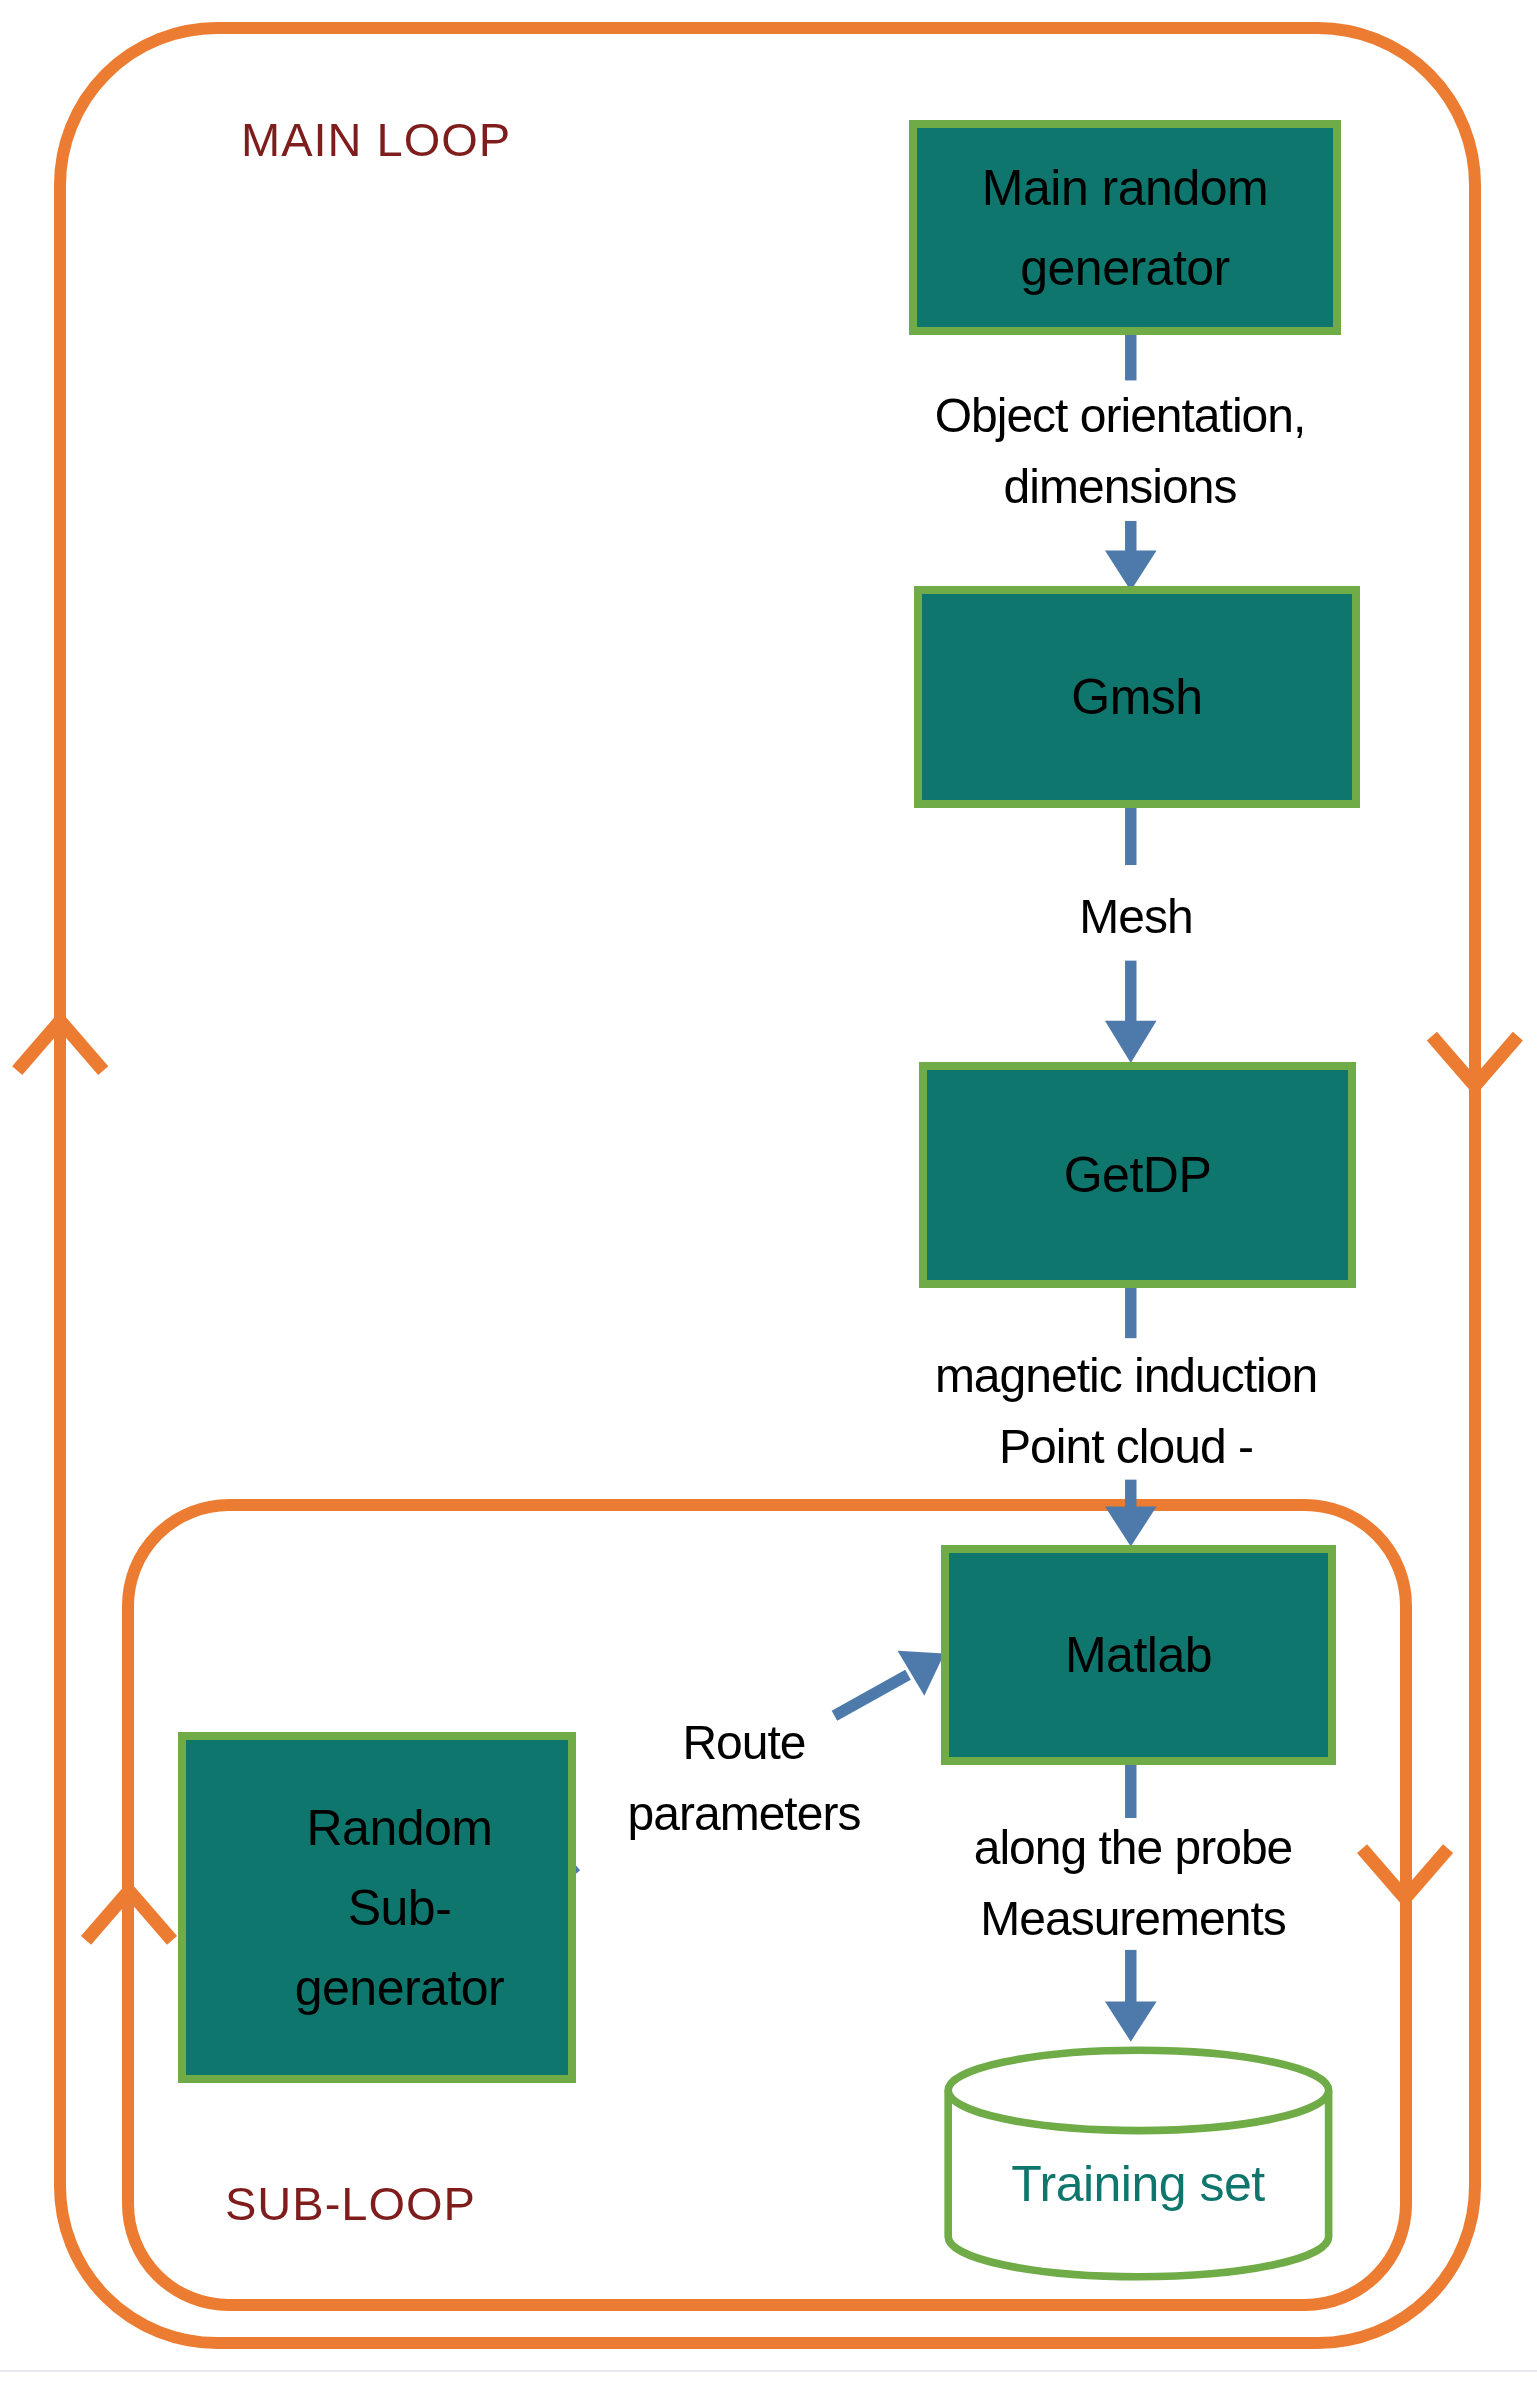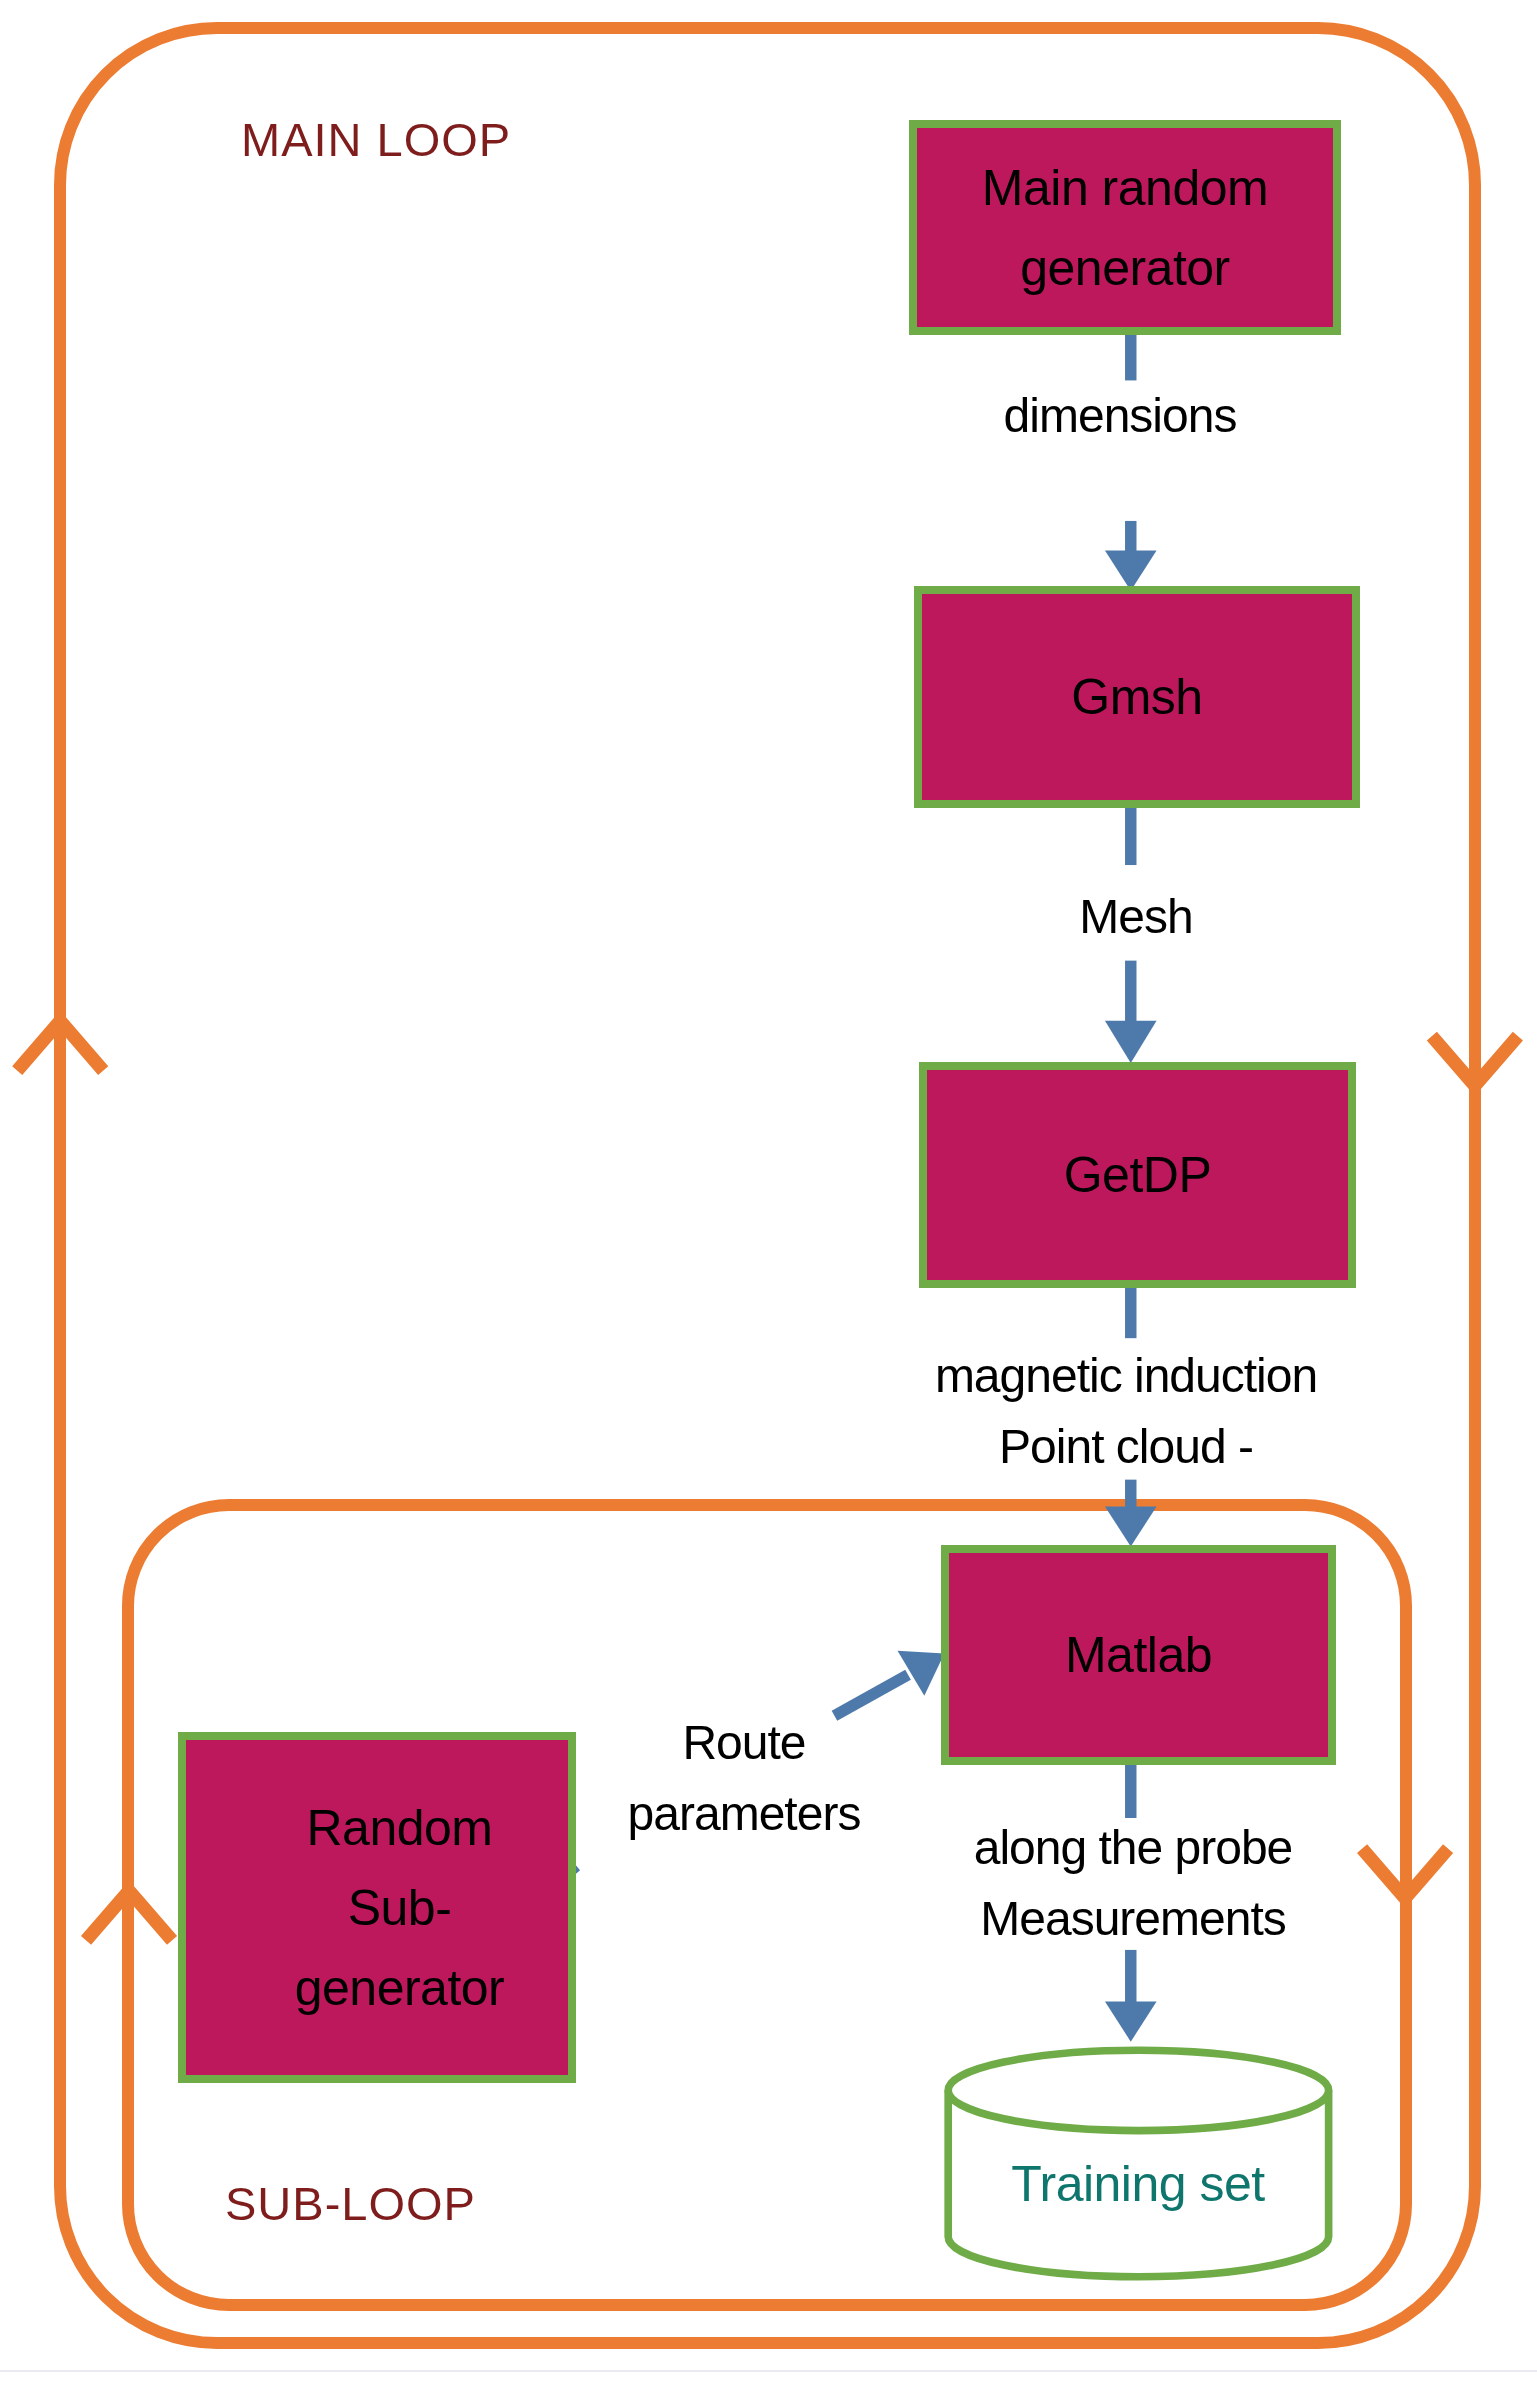--- a/index.html
+++ b/index.html
@@ -37,21 +37,21 @@
   #main-loop-title { left: 241px; top: 98px; }
   #sub-loop-title  { left: 225px; top: 2162px; }
 
   
   #connector-layer { position: absolute; left: 0; top: 0; }
 
   
   .node-box {
     position: absolute;
     border: 8.6px solid #6FAC47;
-    background: #be185d;
+    background: #0f766e;
     display: flex;
     flex-direction: column;
     align-items: center;
     justify-content: center;
     text-align: center;
     color: #000000;
     font-size: 50px;
     letter-spacing: -0.5px;
     line-height: 80px;
   }
@@ -160,20 +160,21 @@
     <span>Matlab</span>
   </div>
 
   <div id="node-random-sub-generator" class="node-box">
     <span>Random</span>
     <span>Sub-</span>
     <span>generator</span>
   </div>
 
   <div id="label-object-orientation" class="edge-label">
+    <div>Object orientation,</div>
     <div>dimensions</div>
   </div>
 
   <div id="label-mesh" class="edge-label">
     <div>Mesh</div>
   </div>
 
   <div id="label-point-cloud" class="edge-label">
     <div>magnetic induction</div>
     <div>Point cloud -</div>

